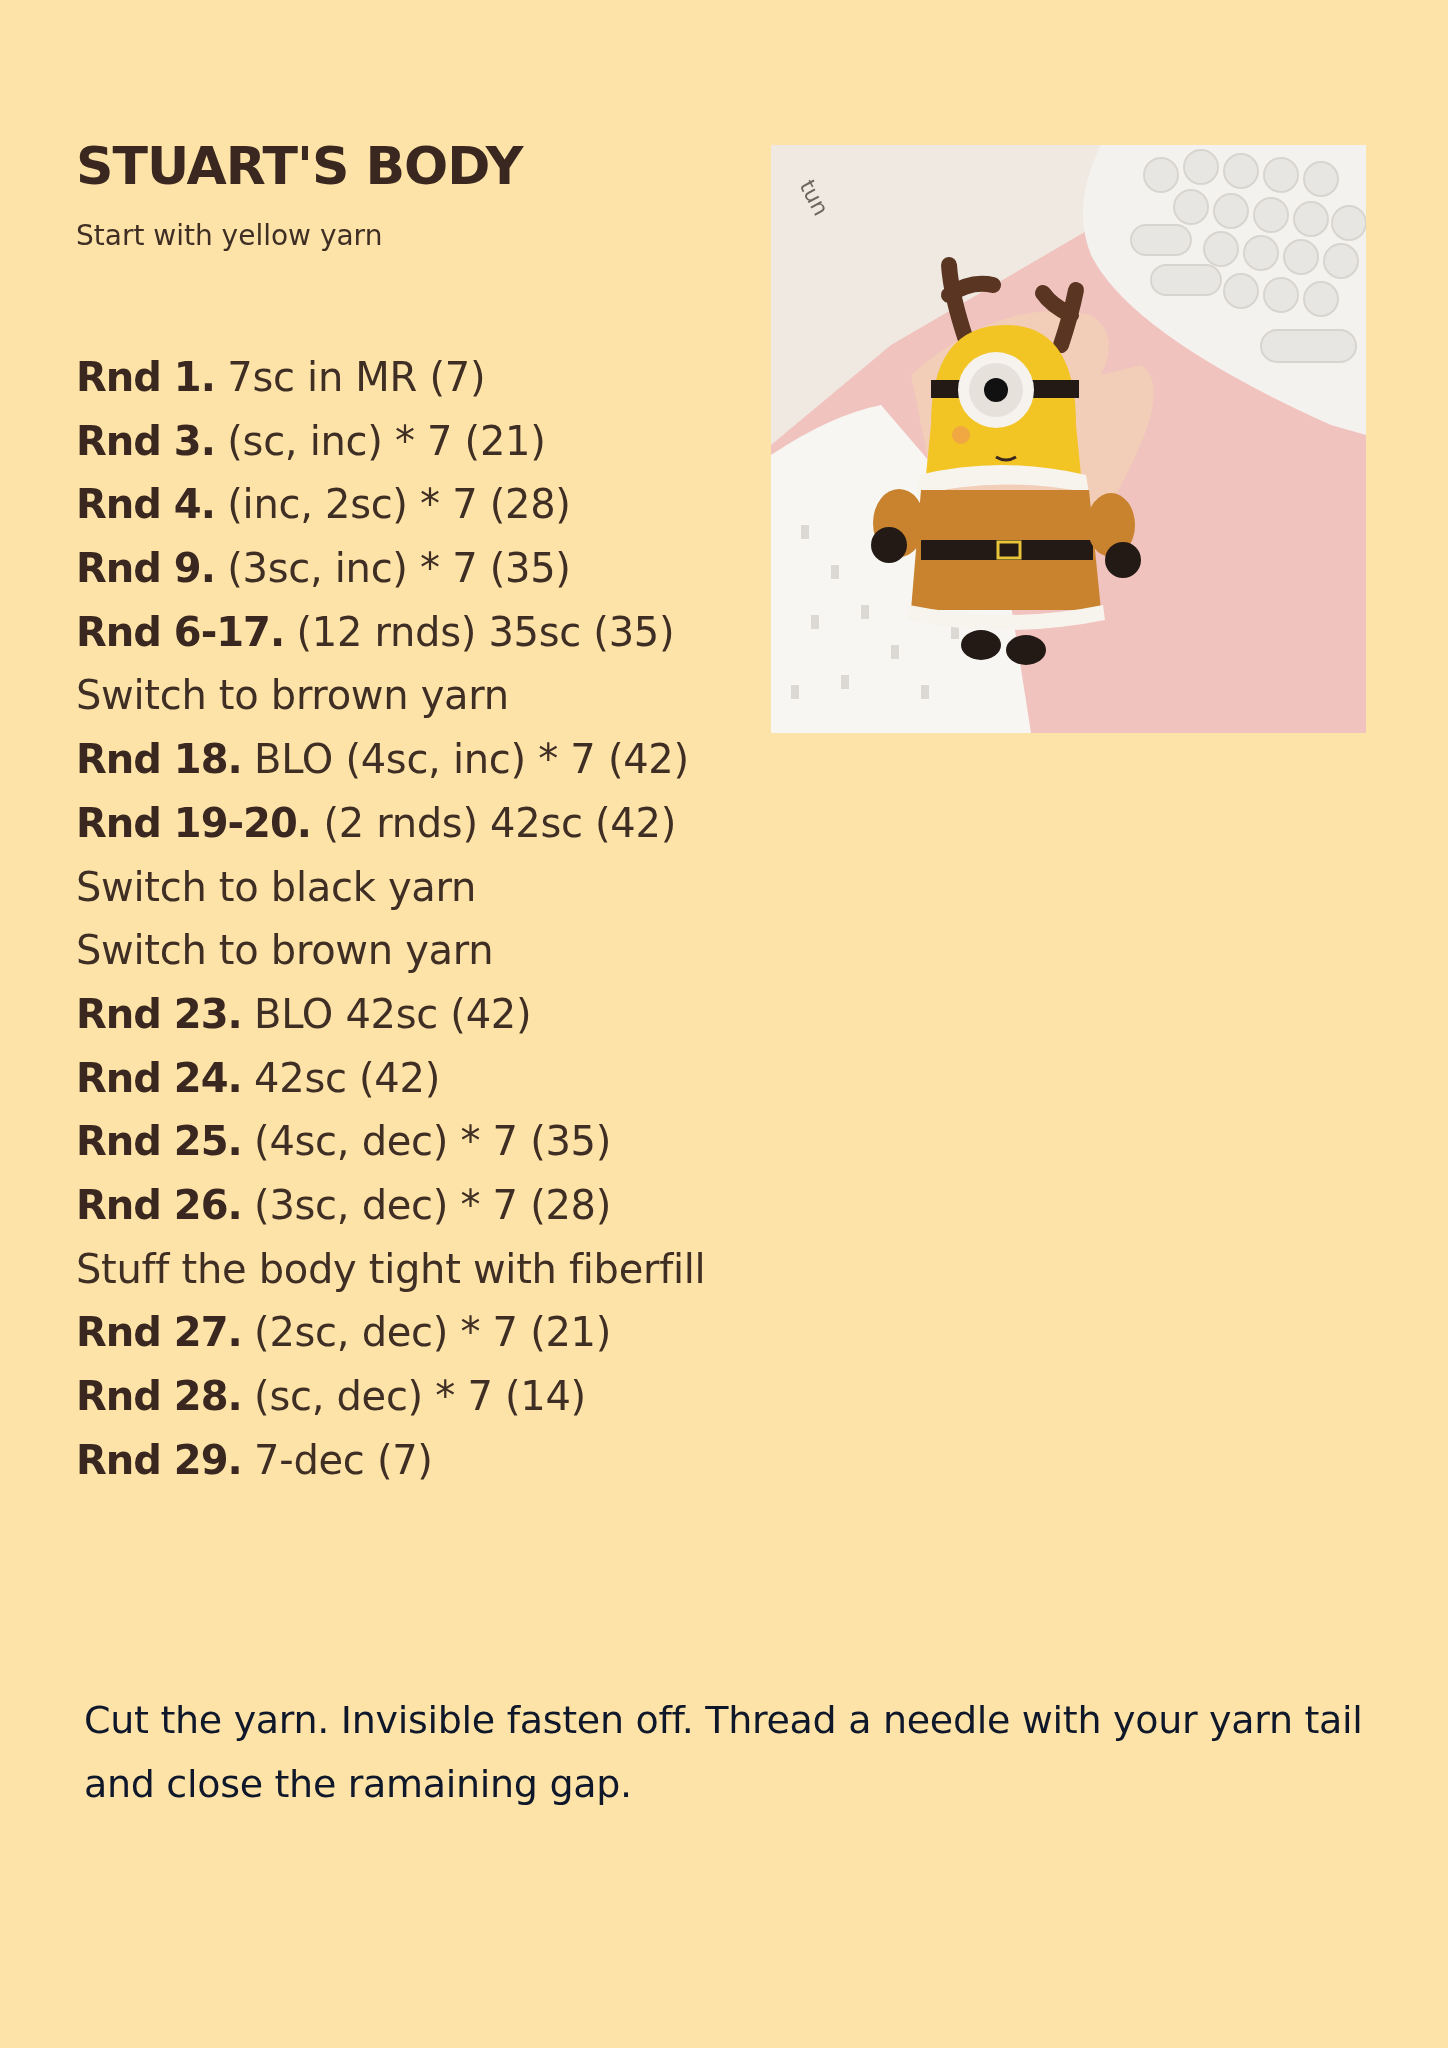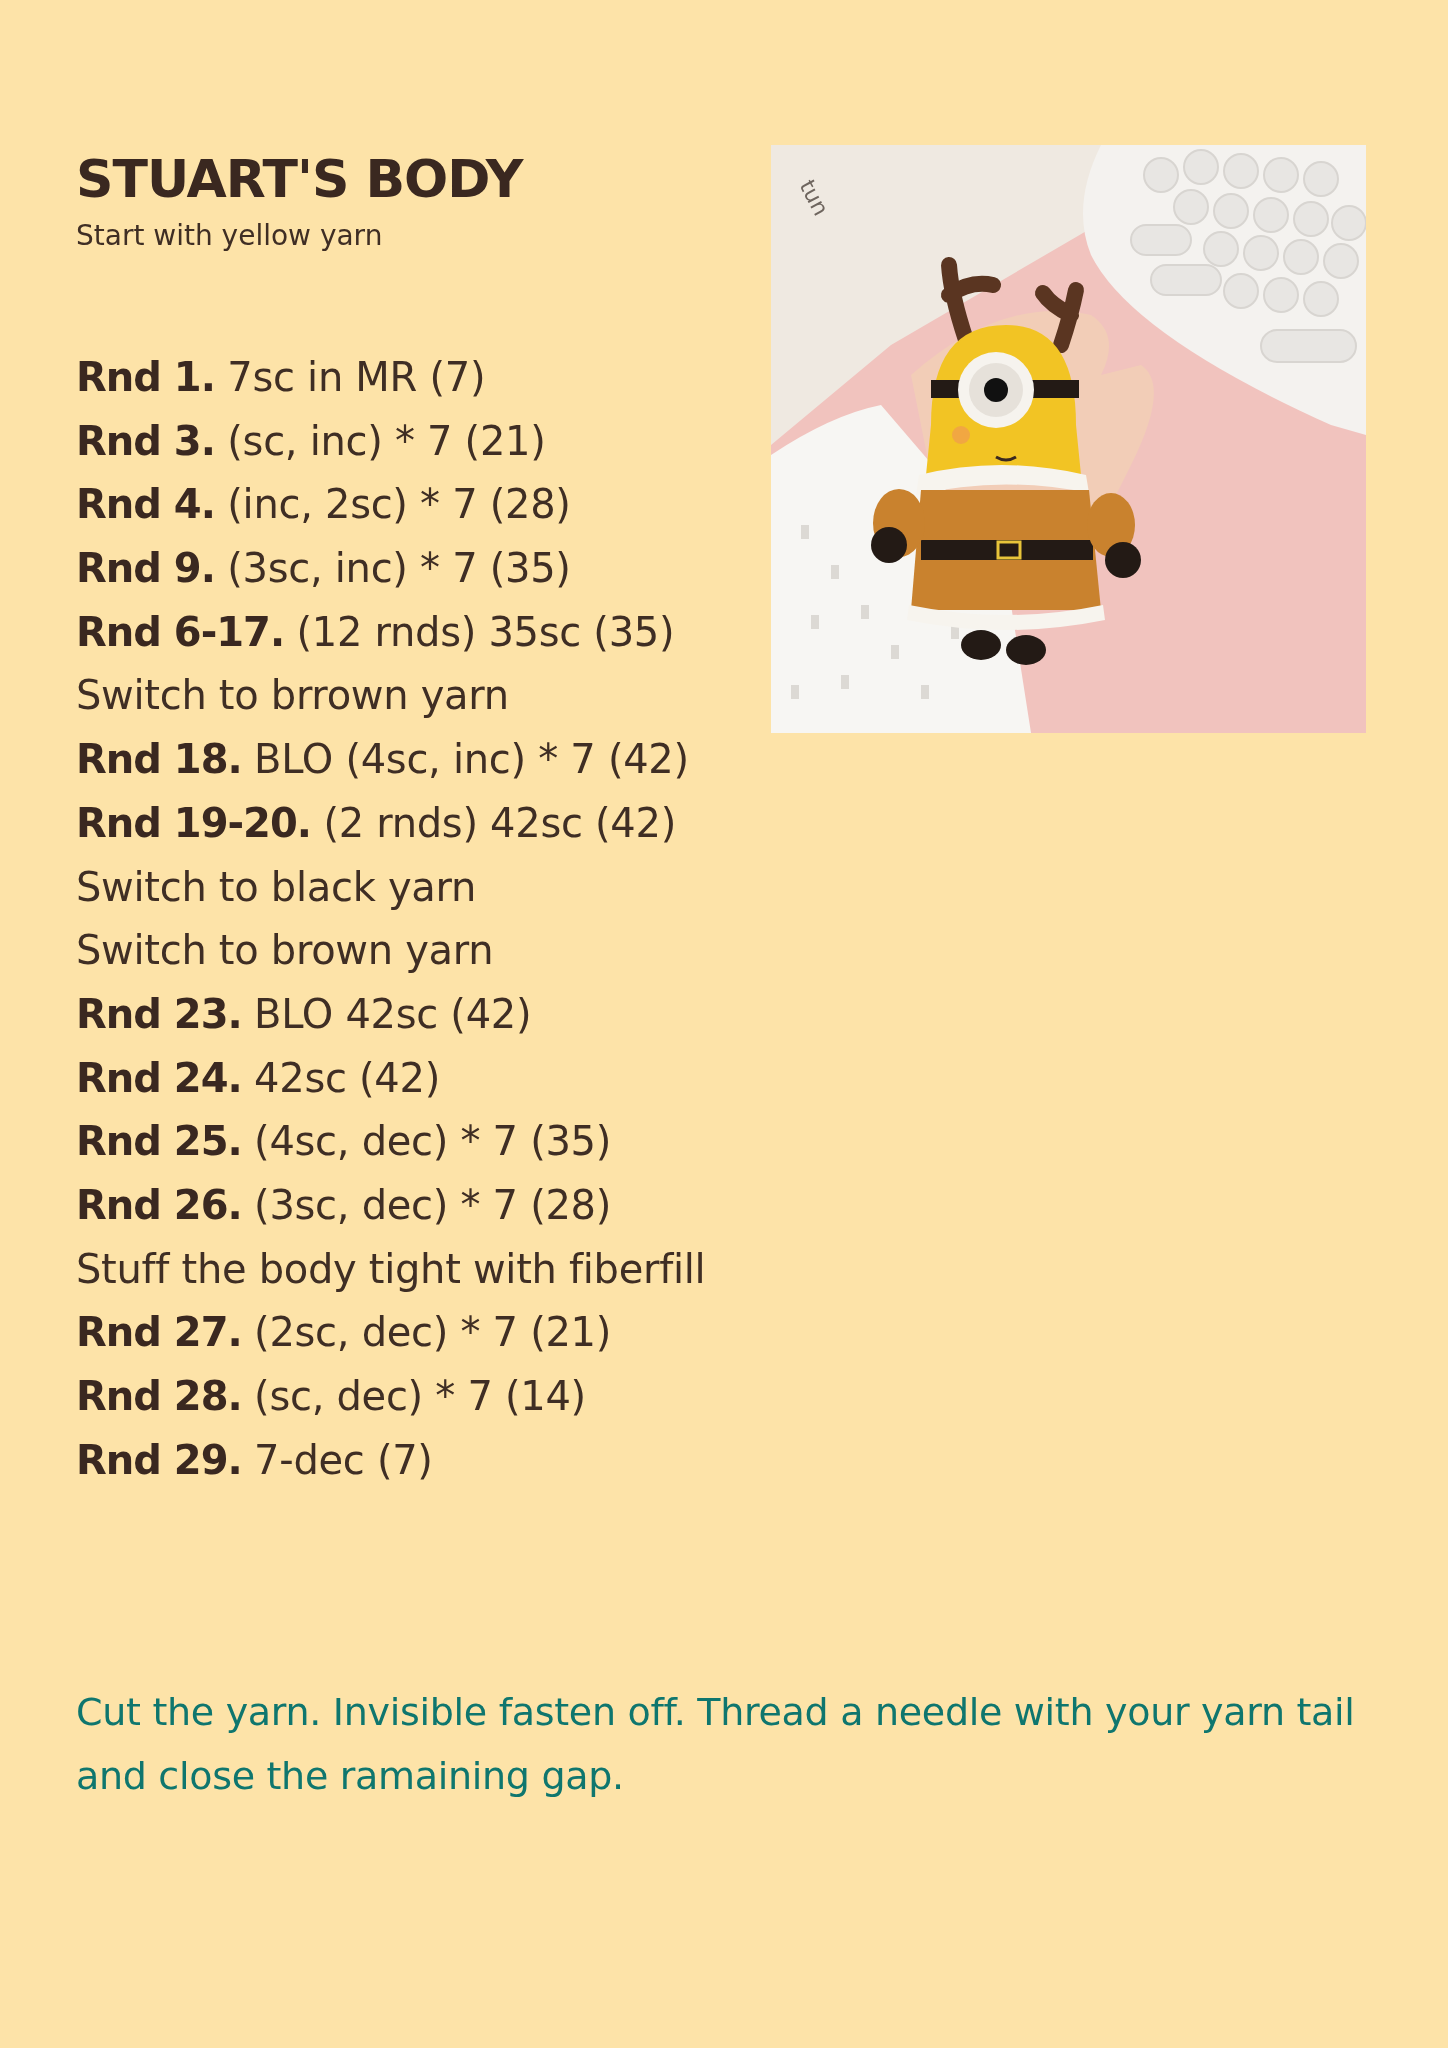--- a/index.html
+++ b/index.html
@@ -5,42 +5,42 @@
     html, body { margin: 0; padding: 0; }
     body {
       width: 1448px; height: 2048px;
       background: #FDE3A8;
       font-family: "DejaVu Sans", sans-serif;
       color: #3B2A20;
       position: relative;
       overflow: hidden;
     }
     .title {
-      position: absolute; left: 76px; top: 153px;
+      position: absolute; left: 76px; top: 140px;
       font-size: 52px; font-weight: bold; letter-spacing: -1px;
       color: #3A2820; margin: 0; line-height: 1;
     }
     .subtitle {
       position: absolute; left: 76px; top: 222px;
       font-size: 28px; line-height: 1; color: #3F2E24;
     }
     .rows {
       position: absolute; left: 76px; top: 346px;
       list-style: none; margin: 0; padding: 0;
     }
     .rows li {
       height: 63.7px; font-size: 40px; line-height: 63.7px;
       white-space: nowrap; color: #3F2E24;
       letter-spacing: -0.3px;
     }
     .rows li .lbl { font-weight: bold; color: #3A2820; letter-spacing: -1px; }
     .footer {
       position: absolute; left: 76px; top: 1680px; width: 1290px;
-      font-size: 38px; line-height: 64px; color: #0f766e;
-      margin: 0; letter-spacing: -0.3px;
+      font-size: 38px; line-height: 64px; color: #0f172a;
+      margin: 8px; letter-spacing: -0.3px;
     }
     .photo {
       position: absolute; left: 771px; top: 145px; width: 595px; height: 588px;
       overflow: hidden; background: #F3C8C4;
     }
   </style>
 </head>
 <body>
 
 <h1 class="title">STUART'S BODY</h1>

